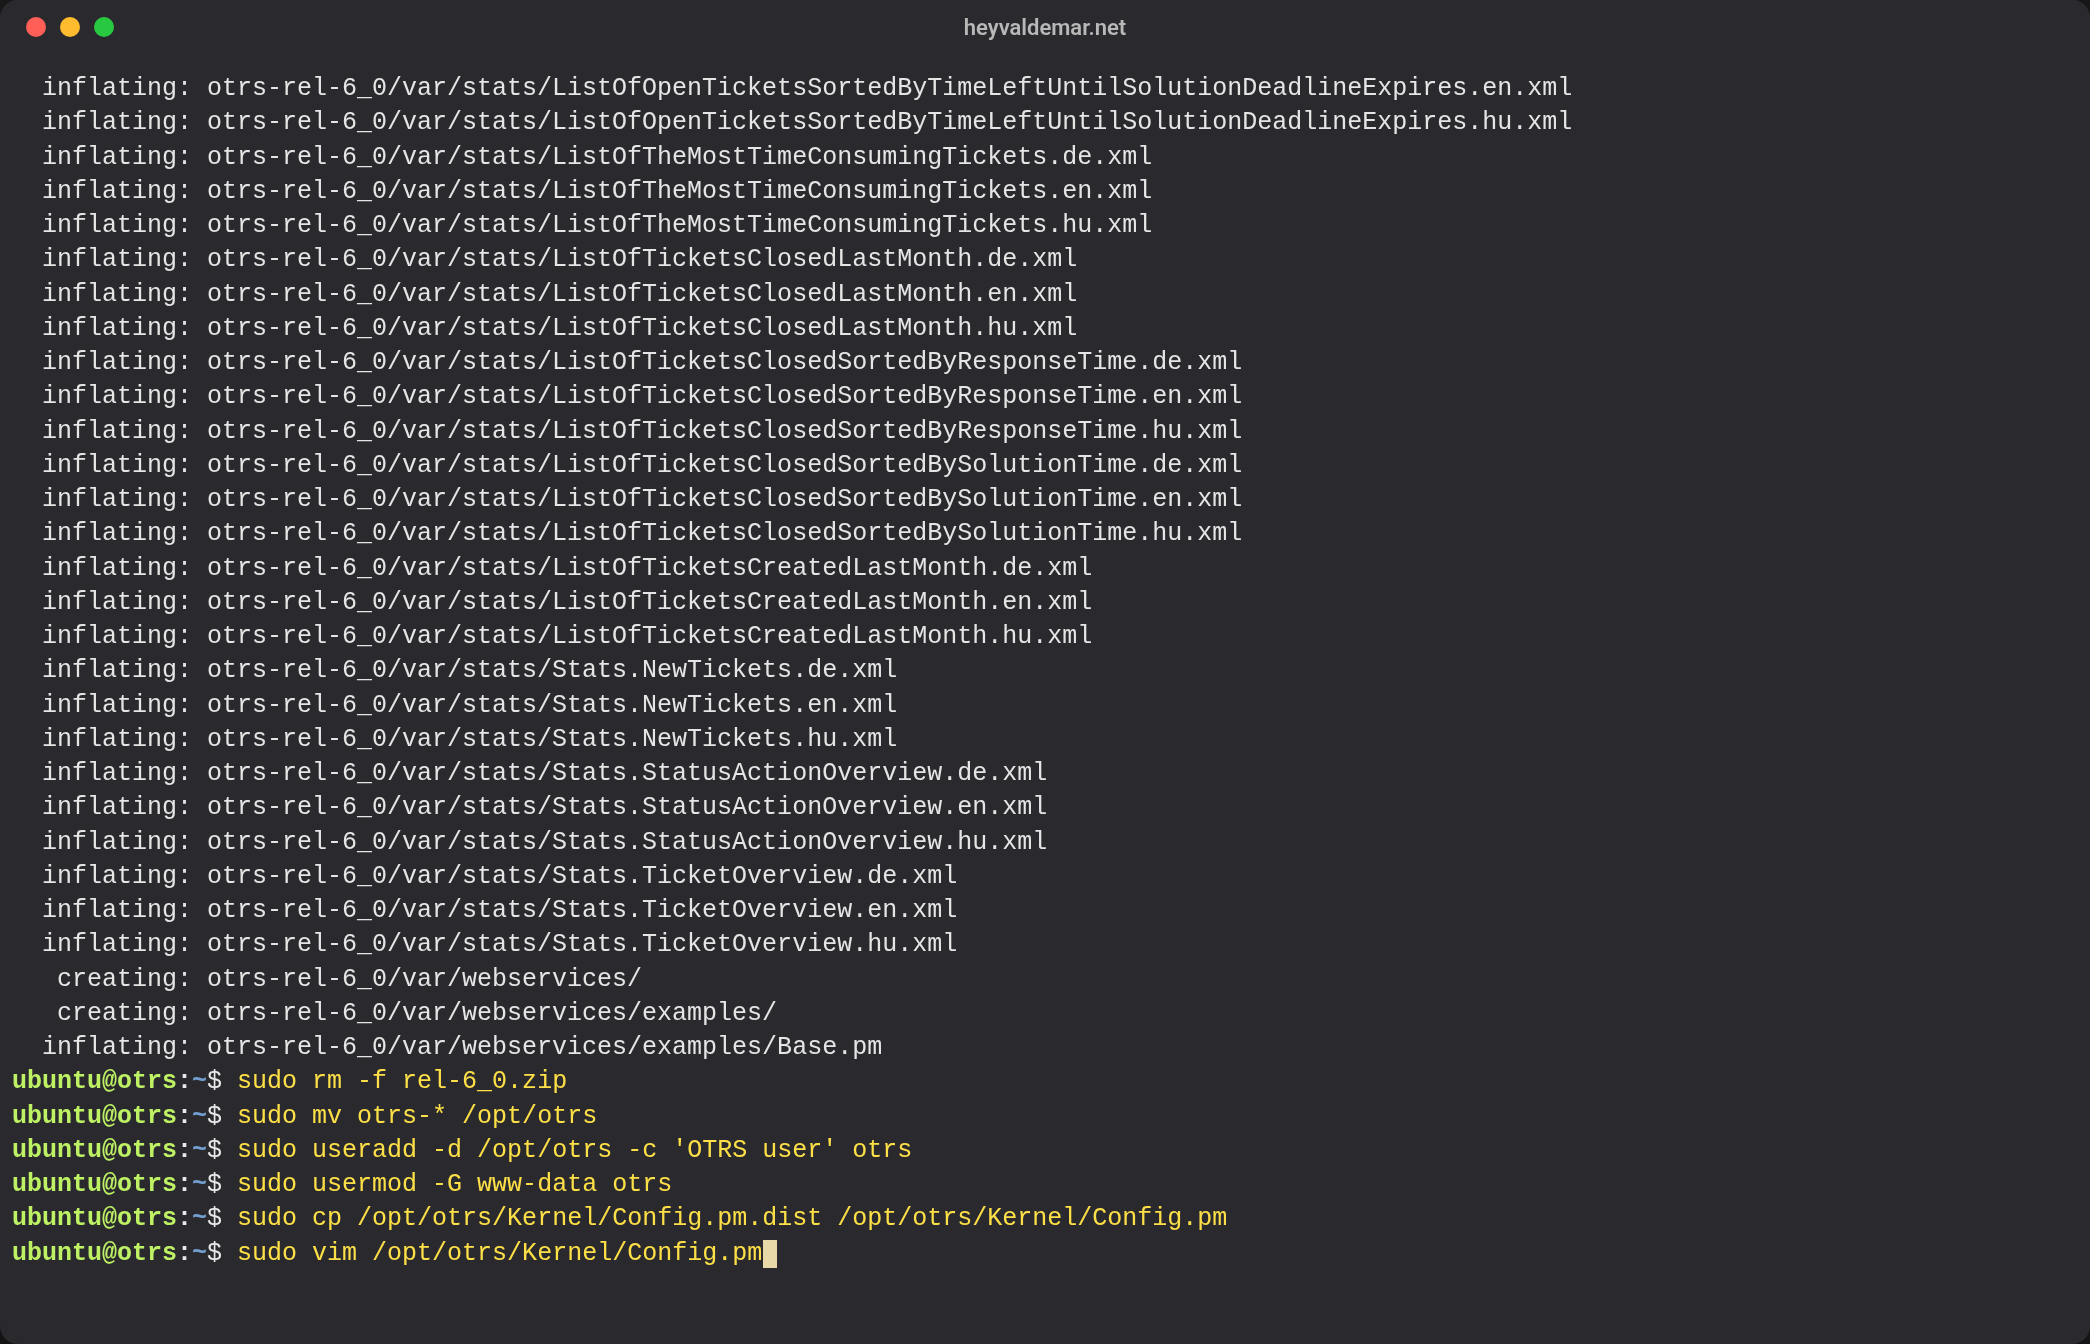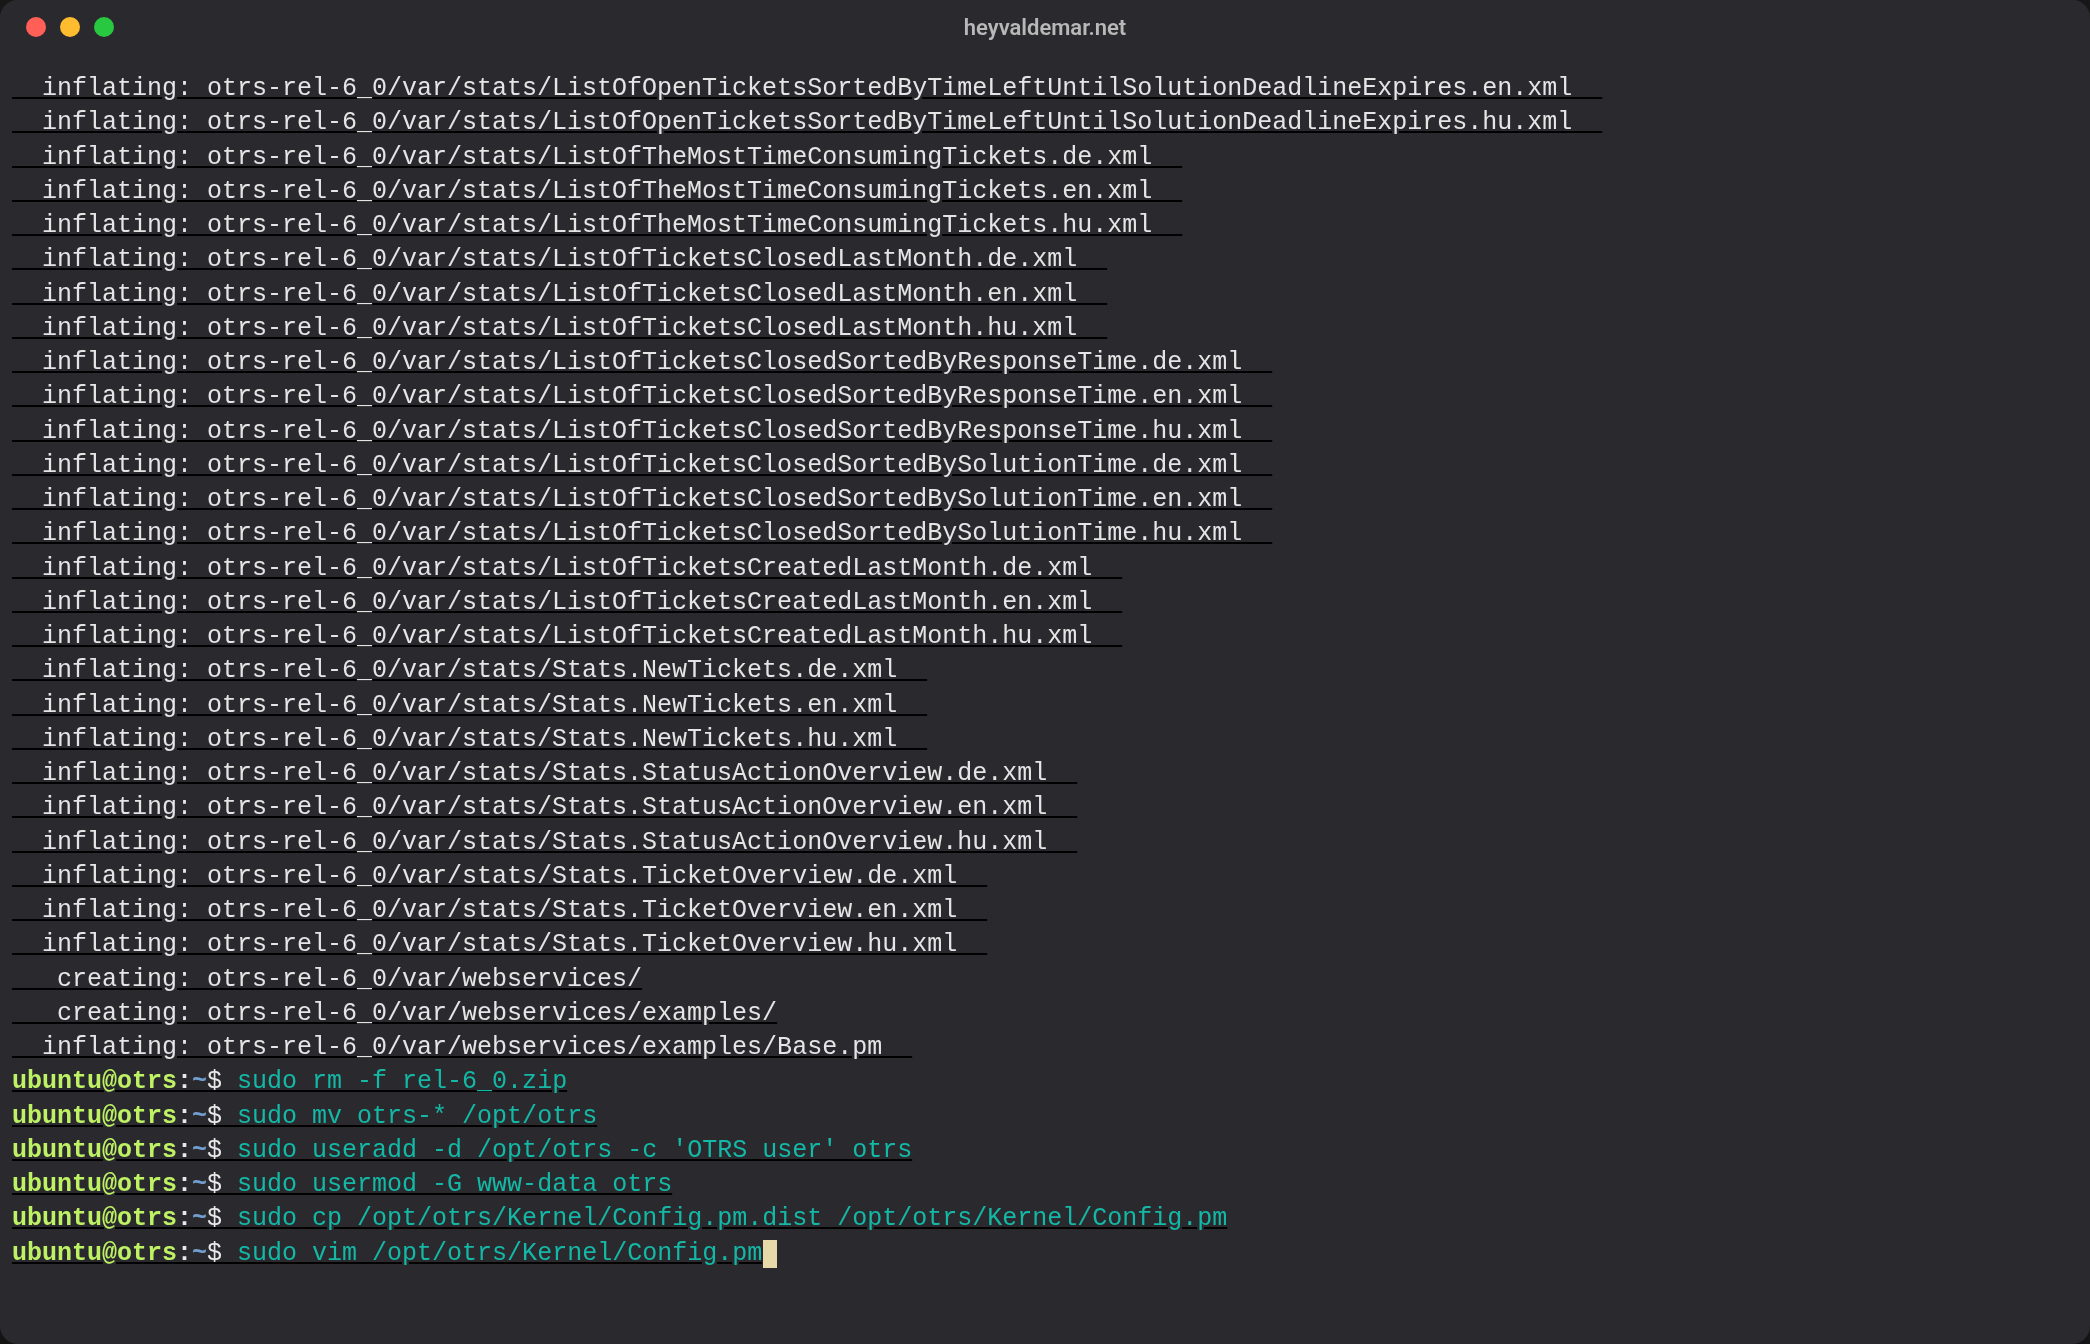--- a/index.html
+++ b/index.html
@@ -15,21 +15,20 @@
   }
   .terminal-window {
     width: 2090px;
     height: 1344px;
     background: #2a2a2e;
     border-radius: 18px;
     overflow: hidden;
     display: flex;
     flex-direction: column;
     box-shadow: 0 10px 40px rgba(0,0,0,0.5);
-    text-decoration: underline;
   }
   .titlebar {
     height: 54px;
     background: #2a2a2e;
     display: flex;
     align-items: center;
     position: relative;
     flex-shrink: 0;
   }
   .traffic-lights {
@@ -61,21 +60,21 @@
     line-height: 1.37;
     color: #e8d9a8;
     overflow: hidden;
     white-space: pre;
   }
   .line { white-space: pre; }
   .prompt-user { color: #bef264; font-weight: bold; }
   .prompt-colon { color: #e8e8e8; font-weight: bold; }
   .prompt-path { color: #729fcf; font-weight: bold; }
   .prompt-dollar { color: #e8e8e8; }
-  .cmd { color: #14b8a6; }
+  .cmd { color: #fde047; }
   .out { color: #e5e5e5; }
   .cursor {
     display: inline-block;
     width: 14px;
     height: 28px;
     background: #e8d9a8;
     vertical-align: text-bottom;
     margin-left: 1px;
   }
 </style>

